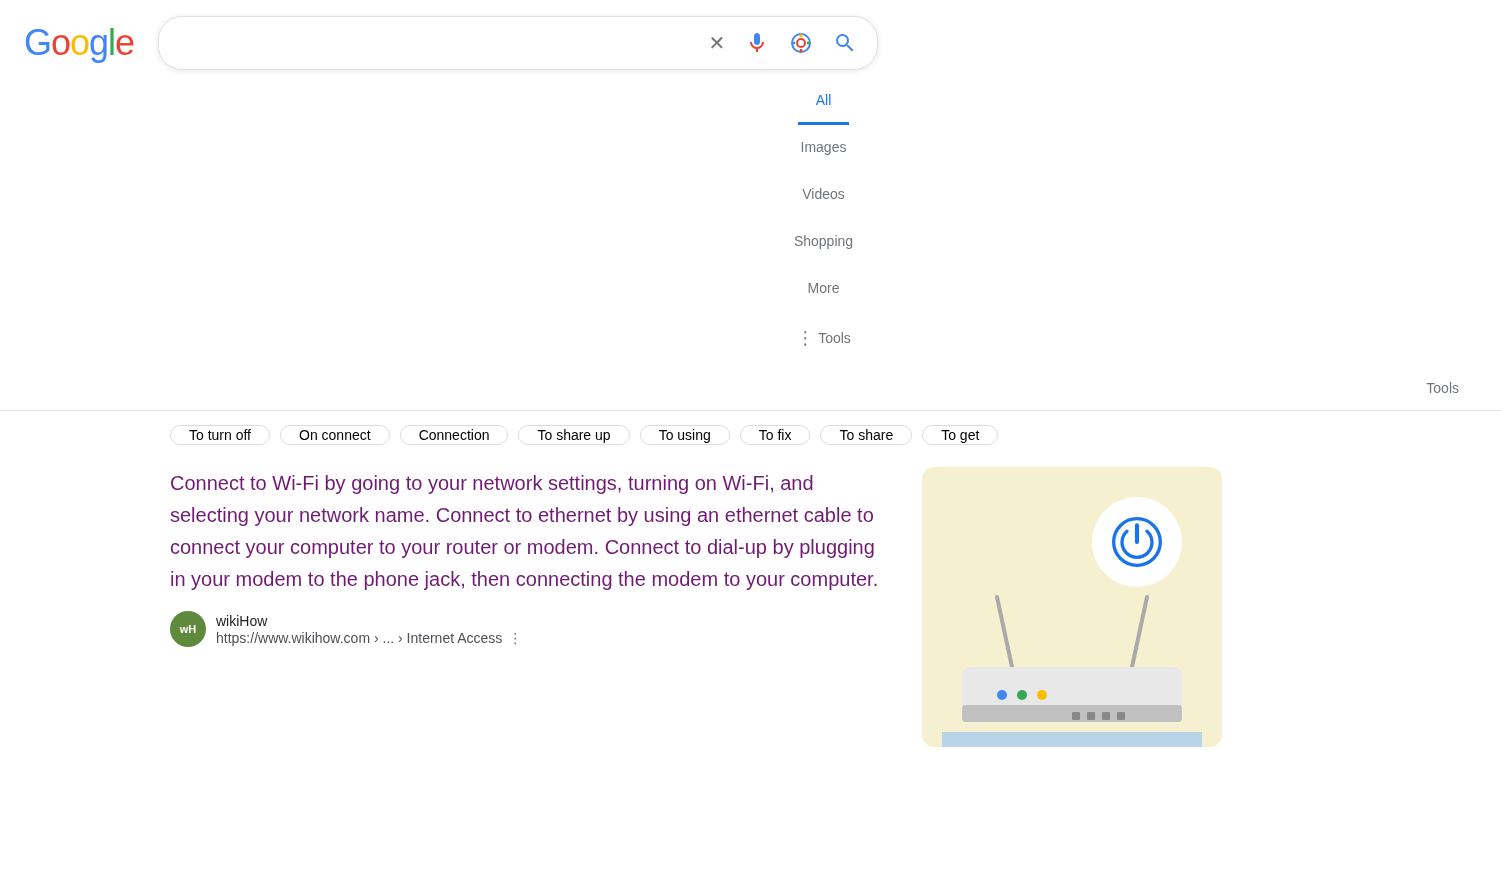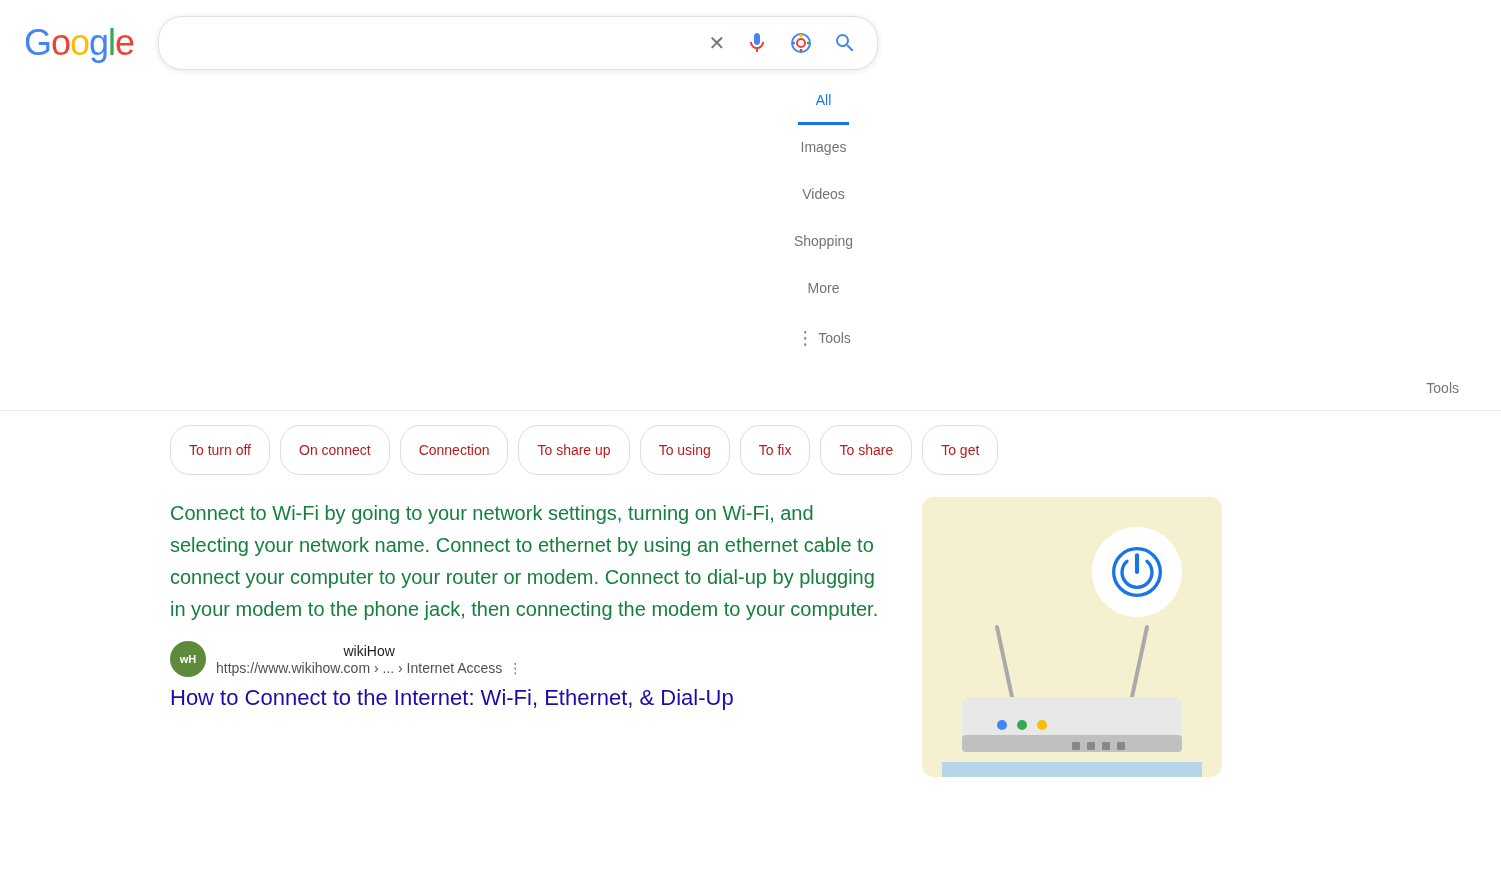--- a/index.html
+++ b/index.html
@@ -106,44 +106,44 @@
       display: flex;
       align-items: center;
       padding: 14px 170px;
       gap: 10px;
       flex-wrap: nowrap;
       overflow-x: auto;
     }
     .chip {
       border: 1px solid #dadce0;
       border-radius: 20px;
-      padding: 16px 18px;
+      padding: 1px 18px;
       font-size: 14px;
-      color: #b91c1c;
+      color: #000000;
       cursor: pointer;
       white-space: nowrap;
       background: #fff;
     }
 
     
     .main-content {
       display: flex;
       padding: 0 170px;
       gap: 32px;
       margin-top: 8px;
     }
     .results-col {
       flex: 1;
       max-width: 720px;
     }
 
     .snippet-text {
       font-size: 20px;
       line-height: 1.6;
-      color: #15803d;
+      color: #701a75;
       margin-bottom: 16px;
     }
 
     .source-row {
       display: flex;
       align-items: center;
       gap: 10px;
       margin-bottom: 4px;
     }
     .source-avatar {
@@ -152,21 +152,21 @@
       border-radius: 50%;
       background: #5f8a3c;
       display: flex;
       align-items: center;
       justify-content: center;
       font-size: 11px;
       font-weight: bold;
       color: #fff;
       flex-shrink: 0;
     }
-    .source-info { display: flex; flex-direction: column; gap: 1px; text-align: center; }
+    .source-info { display: flex; flex-direction: column; gap: 1px; }
     .source-name { font-size: 14px; color: #202124; font-weight: 500; }
     .source-url { font-size: 14px; color: #4d5156; display: flex; align-items: center; gap: 6px; }
     .source-url .dots-menu { color: #70757a; cursor: pointer; }
 
     .result-title {
       font-size: 22px;
       color: #1a0dab;
       cursor: pointer;
       text-decoration: none;
       margin-top: 8px;
@@ -289,21 +289,20 @@
       <div class="source-avatar">wH</div>
       <div class="source-info">
         <span class="source-name">wikiHow</span>
         <span class="source-url">
           <span>https://www.wikihow.com › ... › Internet Access</span>
           <span class="dots-menu">⋮</span>
         </span>
       </div>
     </div>
 
-    <a class="result-title" href="#">How to Connect to the Internet: Wi-Fi, Ethernet, &amp; Dial-Up</a>
 
   </div>
 
   <div class="right-panel">
     <div class="router-image-container">
 
       <div class="router-bg-circle">
         <svg class="power-icon-svg" viewBox="0 0 60 60">
           <circle cx="30" cy="30" r="28" fill="none" stroke="#1a73e8" stroke-width="4"></circle>
           <path d="M30 10 L30 30" stroke="#1a73e8" stroke-width="5" stroke-linecap="round"></path>

